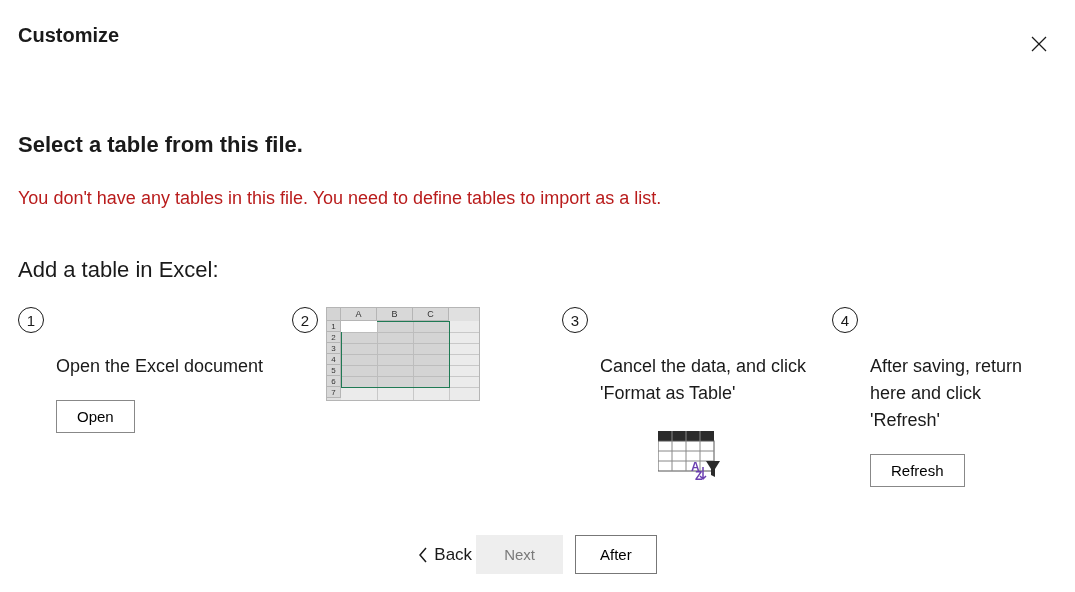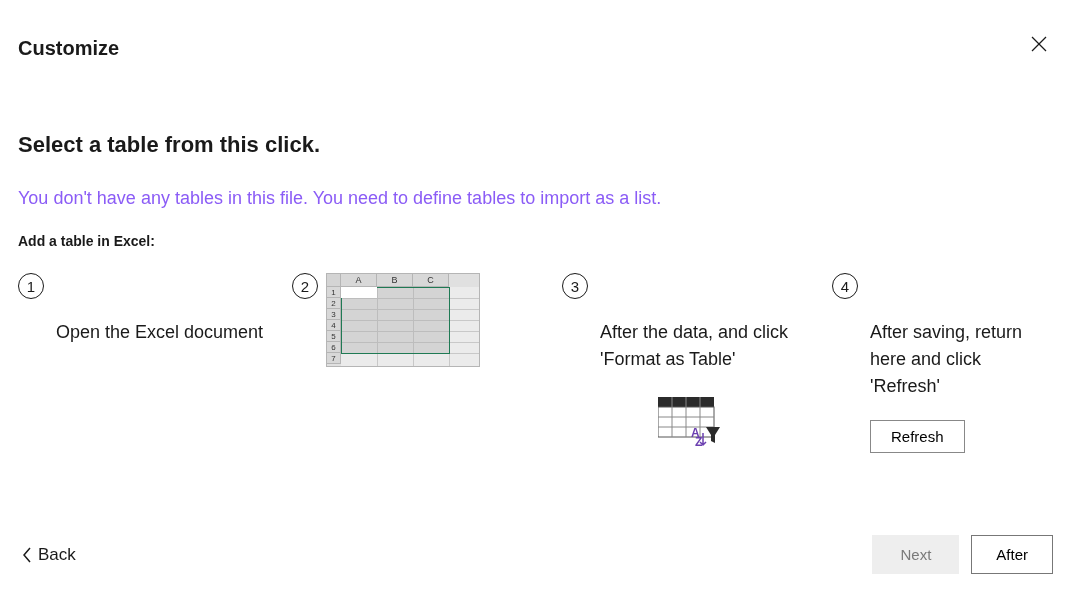--- a/index.html
+++ b/index.html
@@ -13,21 +13,21 @@
       color: #1a1a1a;
       width: 1075px;
       height: 592px;
       position: relative;
       overflow: hidden;
     }
     .header {
       padding: 24px 20px 0 18px;
       display: flex;
       justify-content: space-between;
-      align-items: flex-end;
+      align-items: flex-start;
     }
     .page-title {
       font-size: 20px;
       font-weight: 600;
     }
     .close-btn {
       width: 32px;
       height: 32px;
       display: flex;
       align-items: center;
@@ -44,26 +44,26 @@
     }
     .section-title {
       font-size: 22px;
       font-weight: 600;
       margin-top: 72px;
     }
     .instructions {
       font-size: 18px;
       font-weight: 400;
       margin-top: 30px;
-      color: #8b5cf6;
+      color: #b91c1c;
     }
     .subsection-title {
-      font-size: 14px;
-      font-weight: 700;
-      margin-top: 24px;
+      font-size: 22px;
+      font-weight: 400;
+      margin-top: 48px;
     }
     .steps {
       margin-top: 24px;
       display: flex;
       gap: 0;
     }
     .step {
       display: flex;
       align-items: flex-start;
       gap: 12px;
@@ -207,21 +207,21 @@
     .format-table-icon svg {
       width: 62px;
       height: 50px;
     }
     .footer {
       position: absolute;
       bottom: 18px;
       left: 18px;
       right: 22px;
       display: flex;
-      justify-content: space-between;
+      justify-content: center;
       align-items: center;
     }
     .back-btn {
       display: flex;
       align-items: center;
       gap: 6px;
       font-size: 17px;
       cursor: pointer;
       padding: 6px 4px;
     }
@@ -258,30 +258,31 @@
   <div class="page-title">Customize</div>
   <div class="close-btn">
     <svg viewBox="0 0 16 16">
       <line x1="1" y1="1" x2="15" y2="15" stroke="#1a1a1a" stroke-width="1.2"></line>
       <line x1="15" y1="1" x2="1" y2="15" stroke="#1a1a1a" stroke-width="1.2"></line>
     </svg>
   </div>
 </div>
 
 <div class="content">
-  <div class="section-title">Select a table from this click.</div>
+  <div class="section-title">Select a table from this file.</div>
   <div class="instructions">You don't have any tables in this file. You need to define tables to import as a list.</div>
   <div class="subsection-title">Add a table in Excel:</div>
 
   <div class="steps">
 
     <div class="step">
       <div class="step-number">1</div>
       <div class="step-body">
         <div class="step-text">Open the Excel document</div>
+        <button class="btn">Open</button>
       </div>
     </div>
 
     <div class="step">
       <div class="step-number">2</div>
       <div class="step-body">
         <div class="spreadsheet-illustration">
           <div class="cell-outer">
             <div class="rowline" style="top:11px"></div>
             <div class="rowline" style="top:22px"></div>
@@ -306,21 +307,21 @@
           <div class="rowhead r7">7</div>
           <div class="sel"></div>
           <div class="active"></div>
         </div>
       </div>
     </div>
 
     <div class="step">
       <div class="step-number">3</div>
       <div class="step-body">
-        <div class="step-text">After the data, and click 'Format as Table'</div>
+        <div class="step-text">Cancel the data, and click 'Format as Table'</div>
         <div class="format-table-icon">
           <svg viewBox="0 0 62 50">
 
             <rect x="0" y="0" width="56" height="10" fill="#2b2b2b"></rect>
 
             <rect x="0" y="10" width="56" height="30" fill="#ffffff" stroke="#555" stroke-width="1"></rect>
             <line x1="0" y1="20" x2="56" y2="20" stroke="#888" stroke-width="1"></line>
             <line x1="0" y1="30" x2="56" y2="30" stroke="#888" stroke-width="1"></line>
             <line x1="14" y1="0" x2="14" y2="40" stroke="#888" stroke-width="1"></line>
             <line x1="28" y1="0" x2="28" y2="40" stroke="#888" stroke-width="1"></line>

